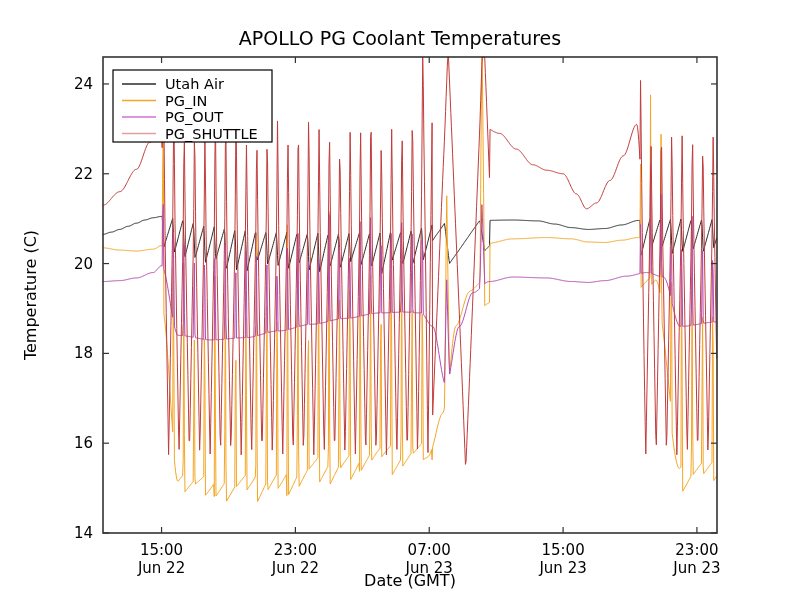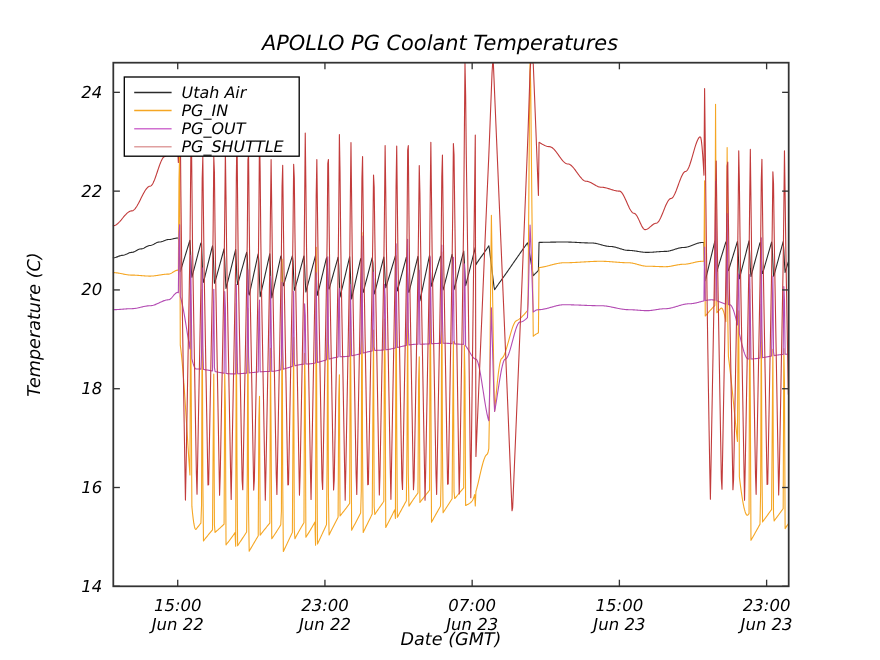--- a/index.html
+++ b/index.html
@@ -11,21 +11,20 @@
     width: 800px;
     height: 600px;
     font-family: "DejaVu Sans", sans-serif;
     overflow: hidden;
   }
   #figure {
     position: relative;
     width: 800px;
     height: 600px;
     background: #ffffff;
-    font-style: italic;
   }
   #chart-svg {
     display: block;
     width: 800px;
     height: 600px;
   }
   .axis-line {
     fill: none;
     stroke: #333333;
     stroke-width: 1.6;

